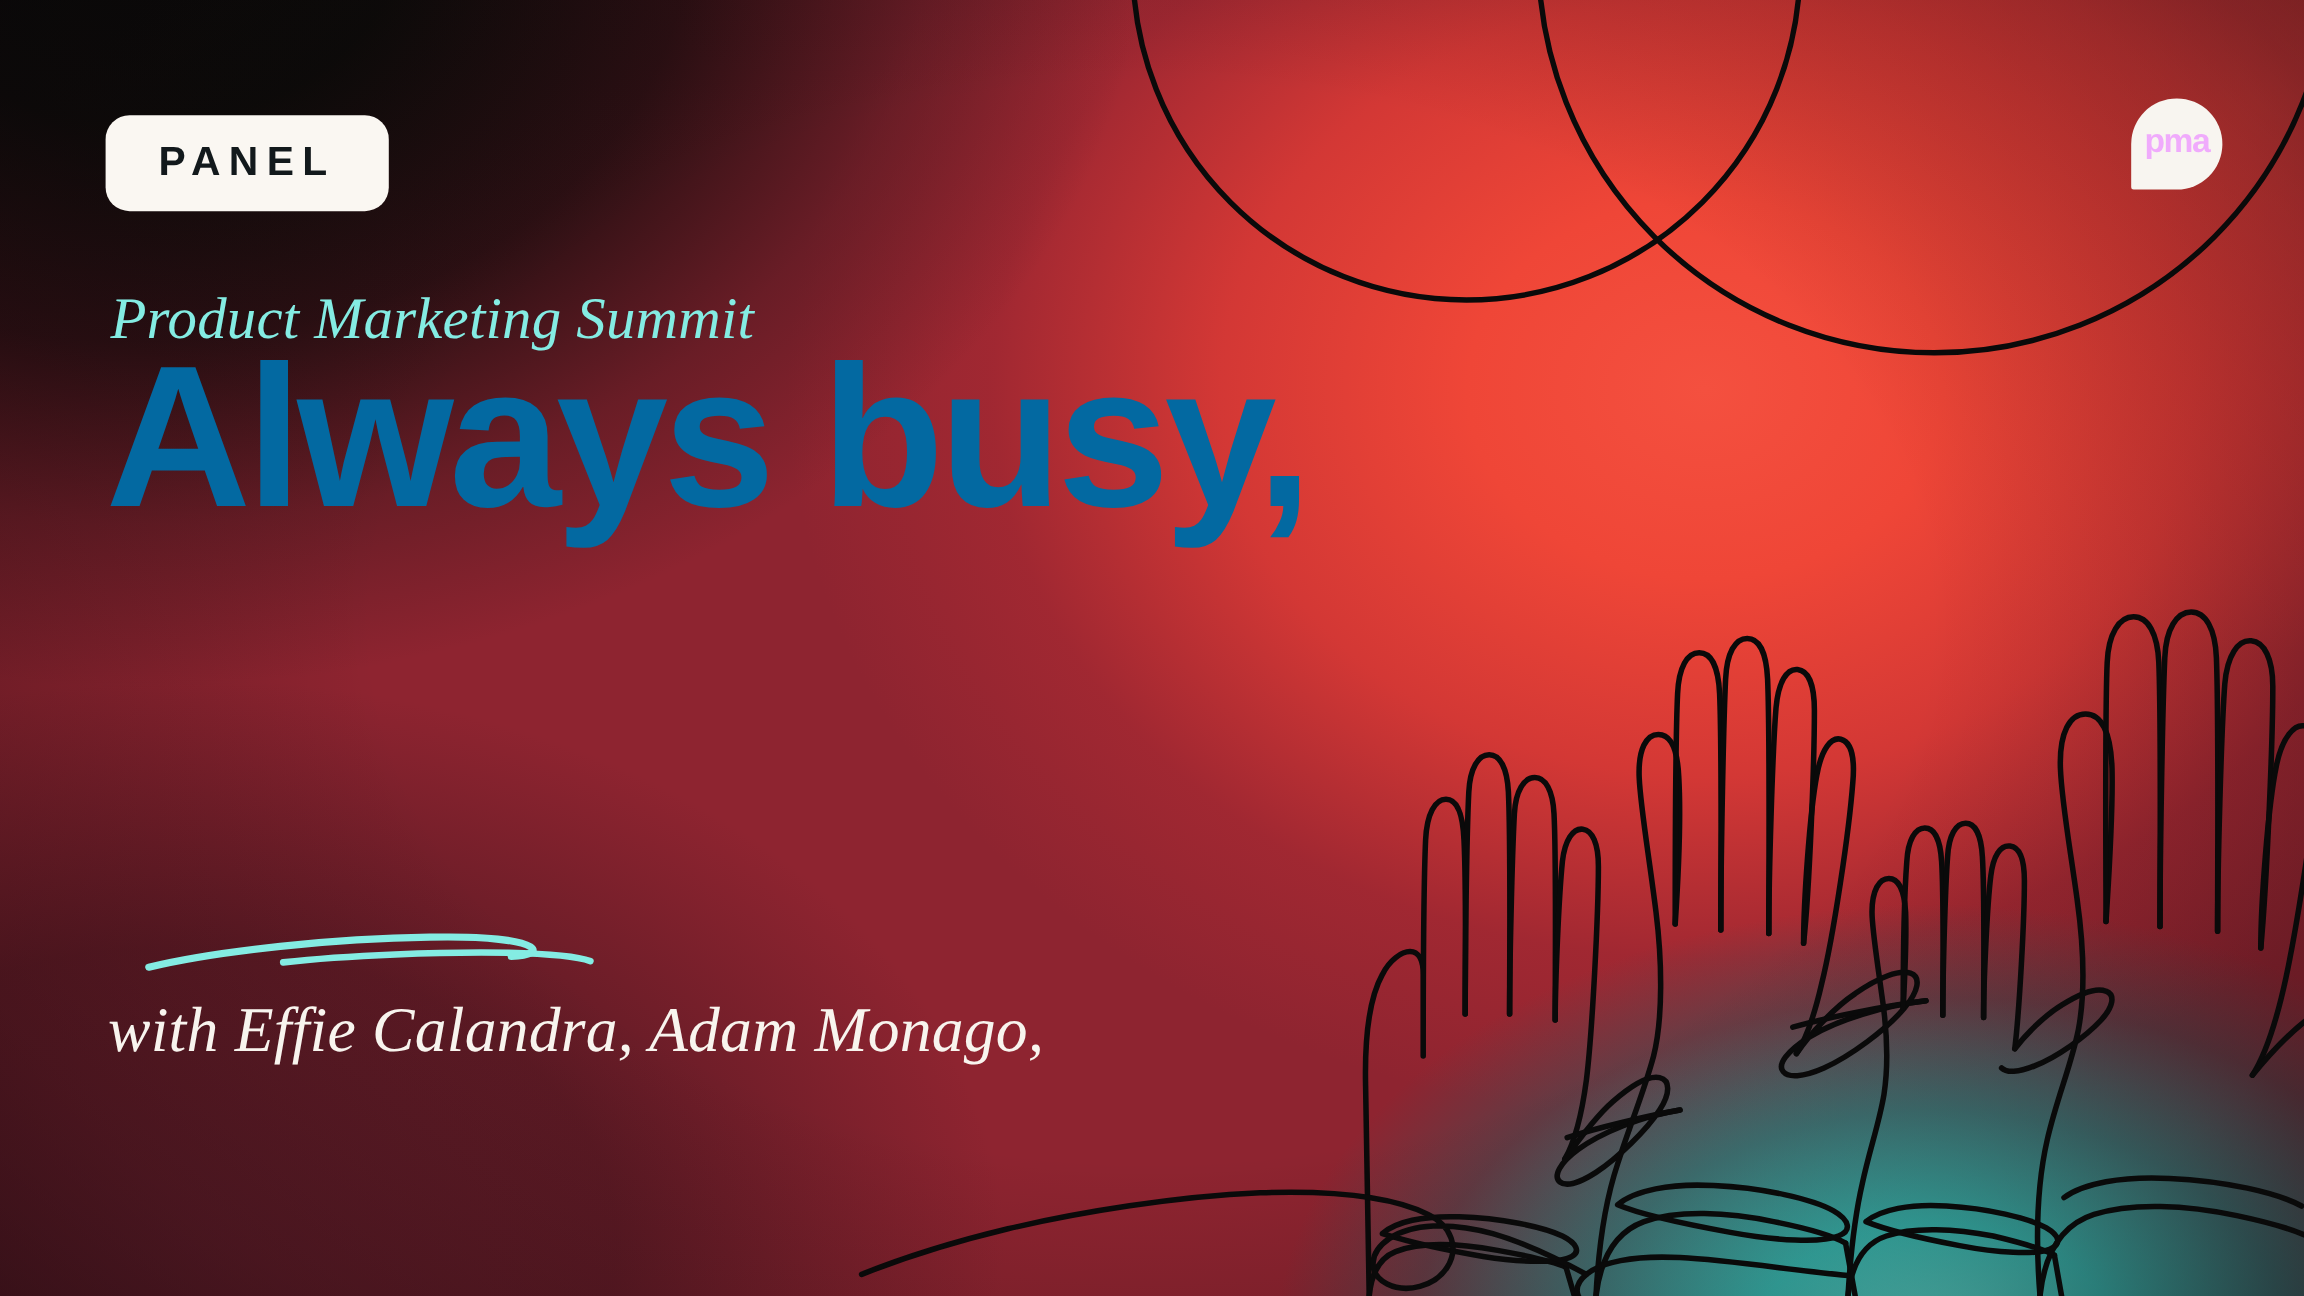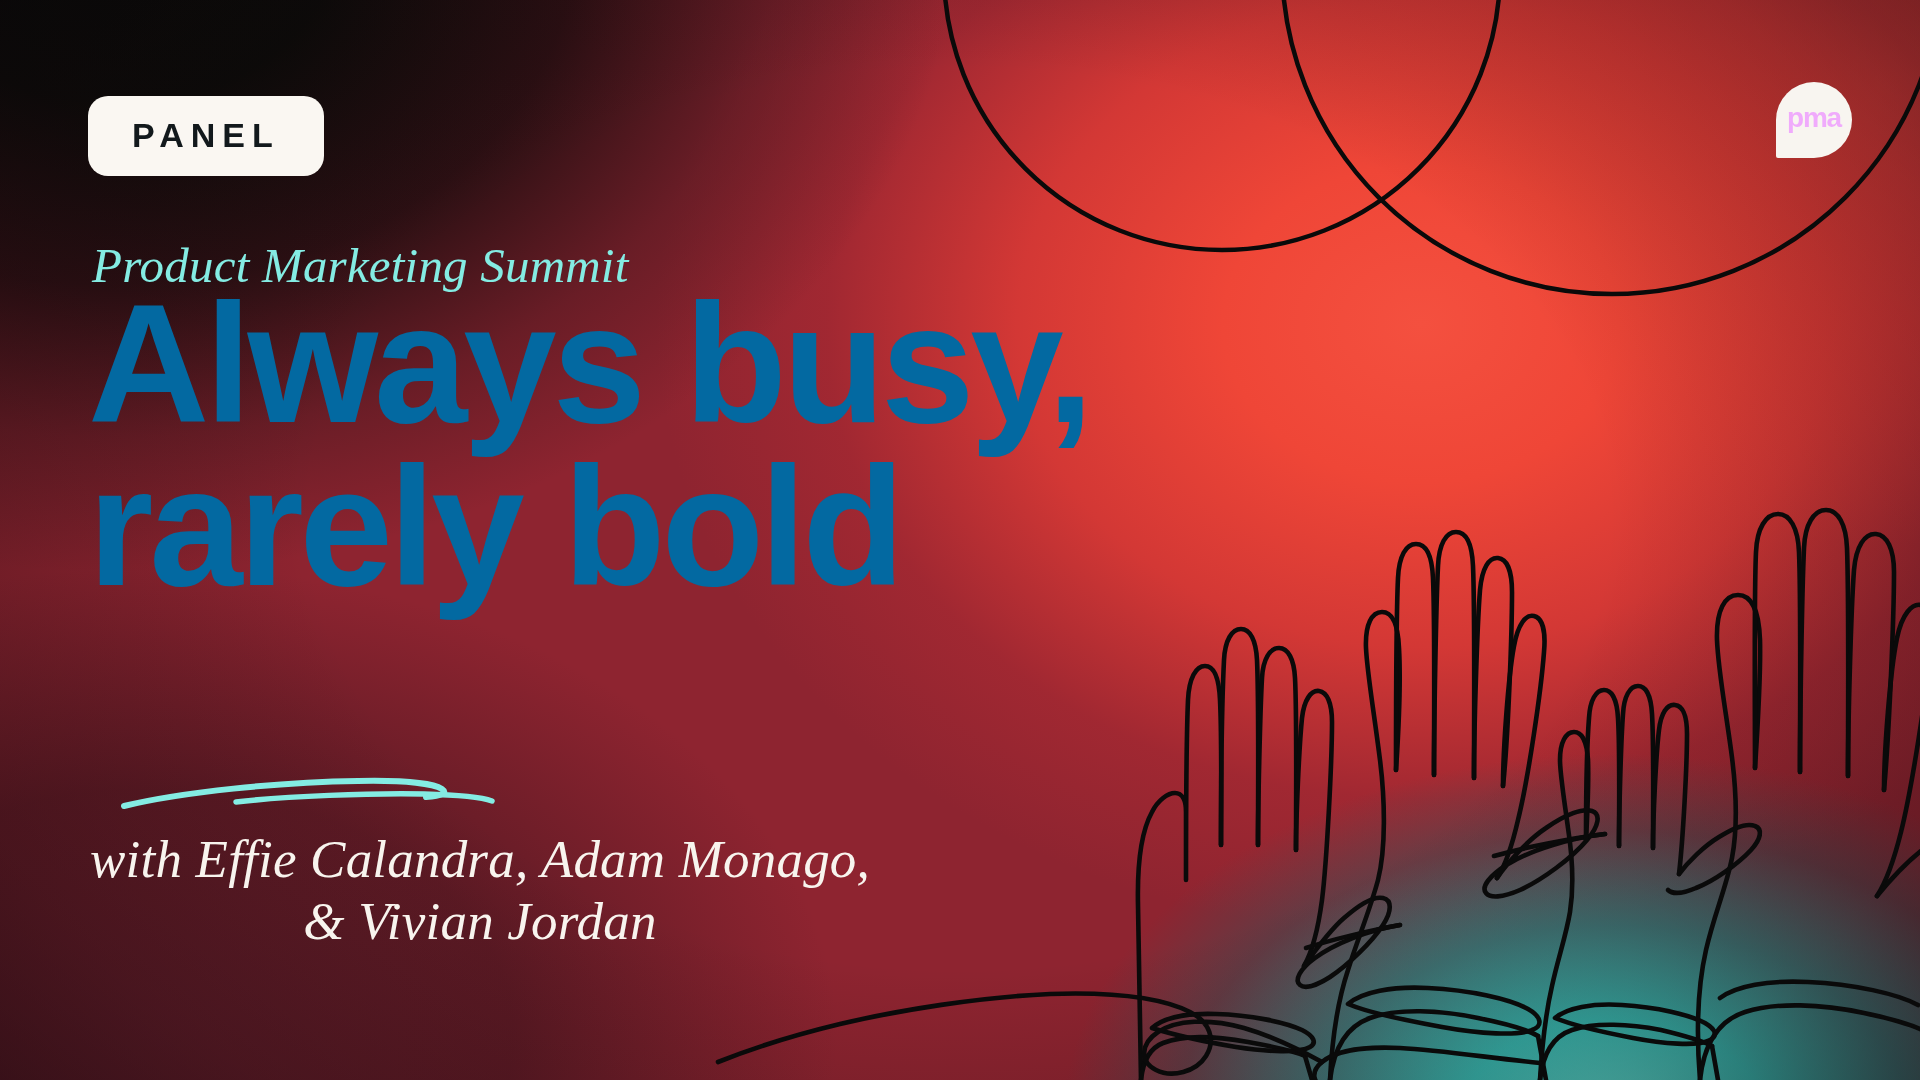--- a/index.html
+++ b/index.html
@@ -349,32 +349,30 @@
   </svg>
 
   <div class="content">
 
     <div class="badge">PANEL</div>
 
     <div class="eyebrow">Product Marketing Summit</div>
 
     <div class="headline">
       <span class="hl-line">Always busy,</span>
-      <span class="hl-line">rarely bold</span>
     </div>
 
     <svg class="swoosh" viewBox="0 0 420 56">
       <path d="M12 40 C70 26 168 16 246 15 C296 14 322 18 330 23
                C336 27 330 30 314 31" fill="none" stroke="#84ece3" stroke-width="6" stroke-linecap="round"></path>
       <path d="M124 36 C176 30 258 27 312 28 C352 29 372 32 380 35" fill="none" stroke="#84ece3" stroke-width="5.5" stroke-linecap="round"></path>
     </svg>
 
     <div class="speakers">
       <span class="sp-line">with Effie Calandra, Adam Monago,</span>
-      <span class="sp-line">&amp; Vivian Jordan</span>
     </div>
   </div>
 
   <div class="logo">
     <div class="logo-bubble"></div>
     <div class="logo-text">pma</div>
   </div>
 
 </div>
 

